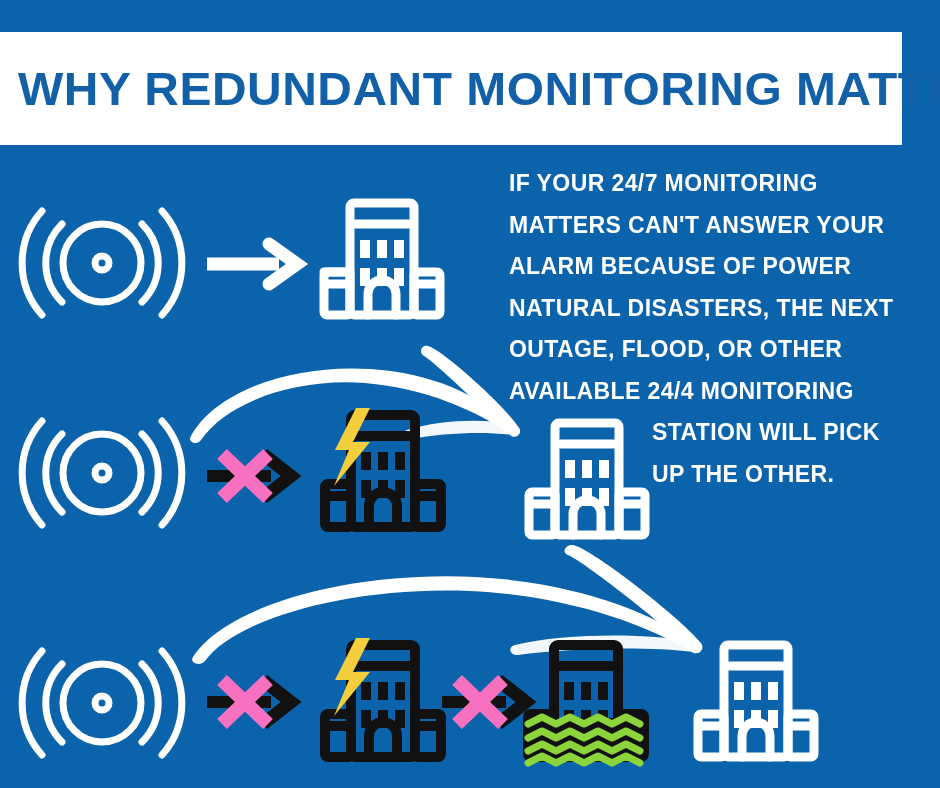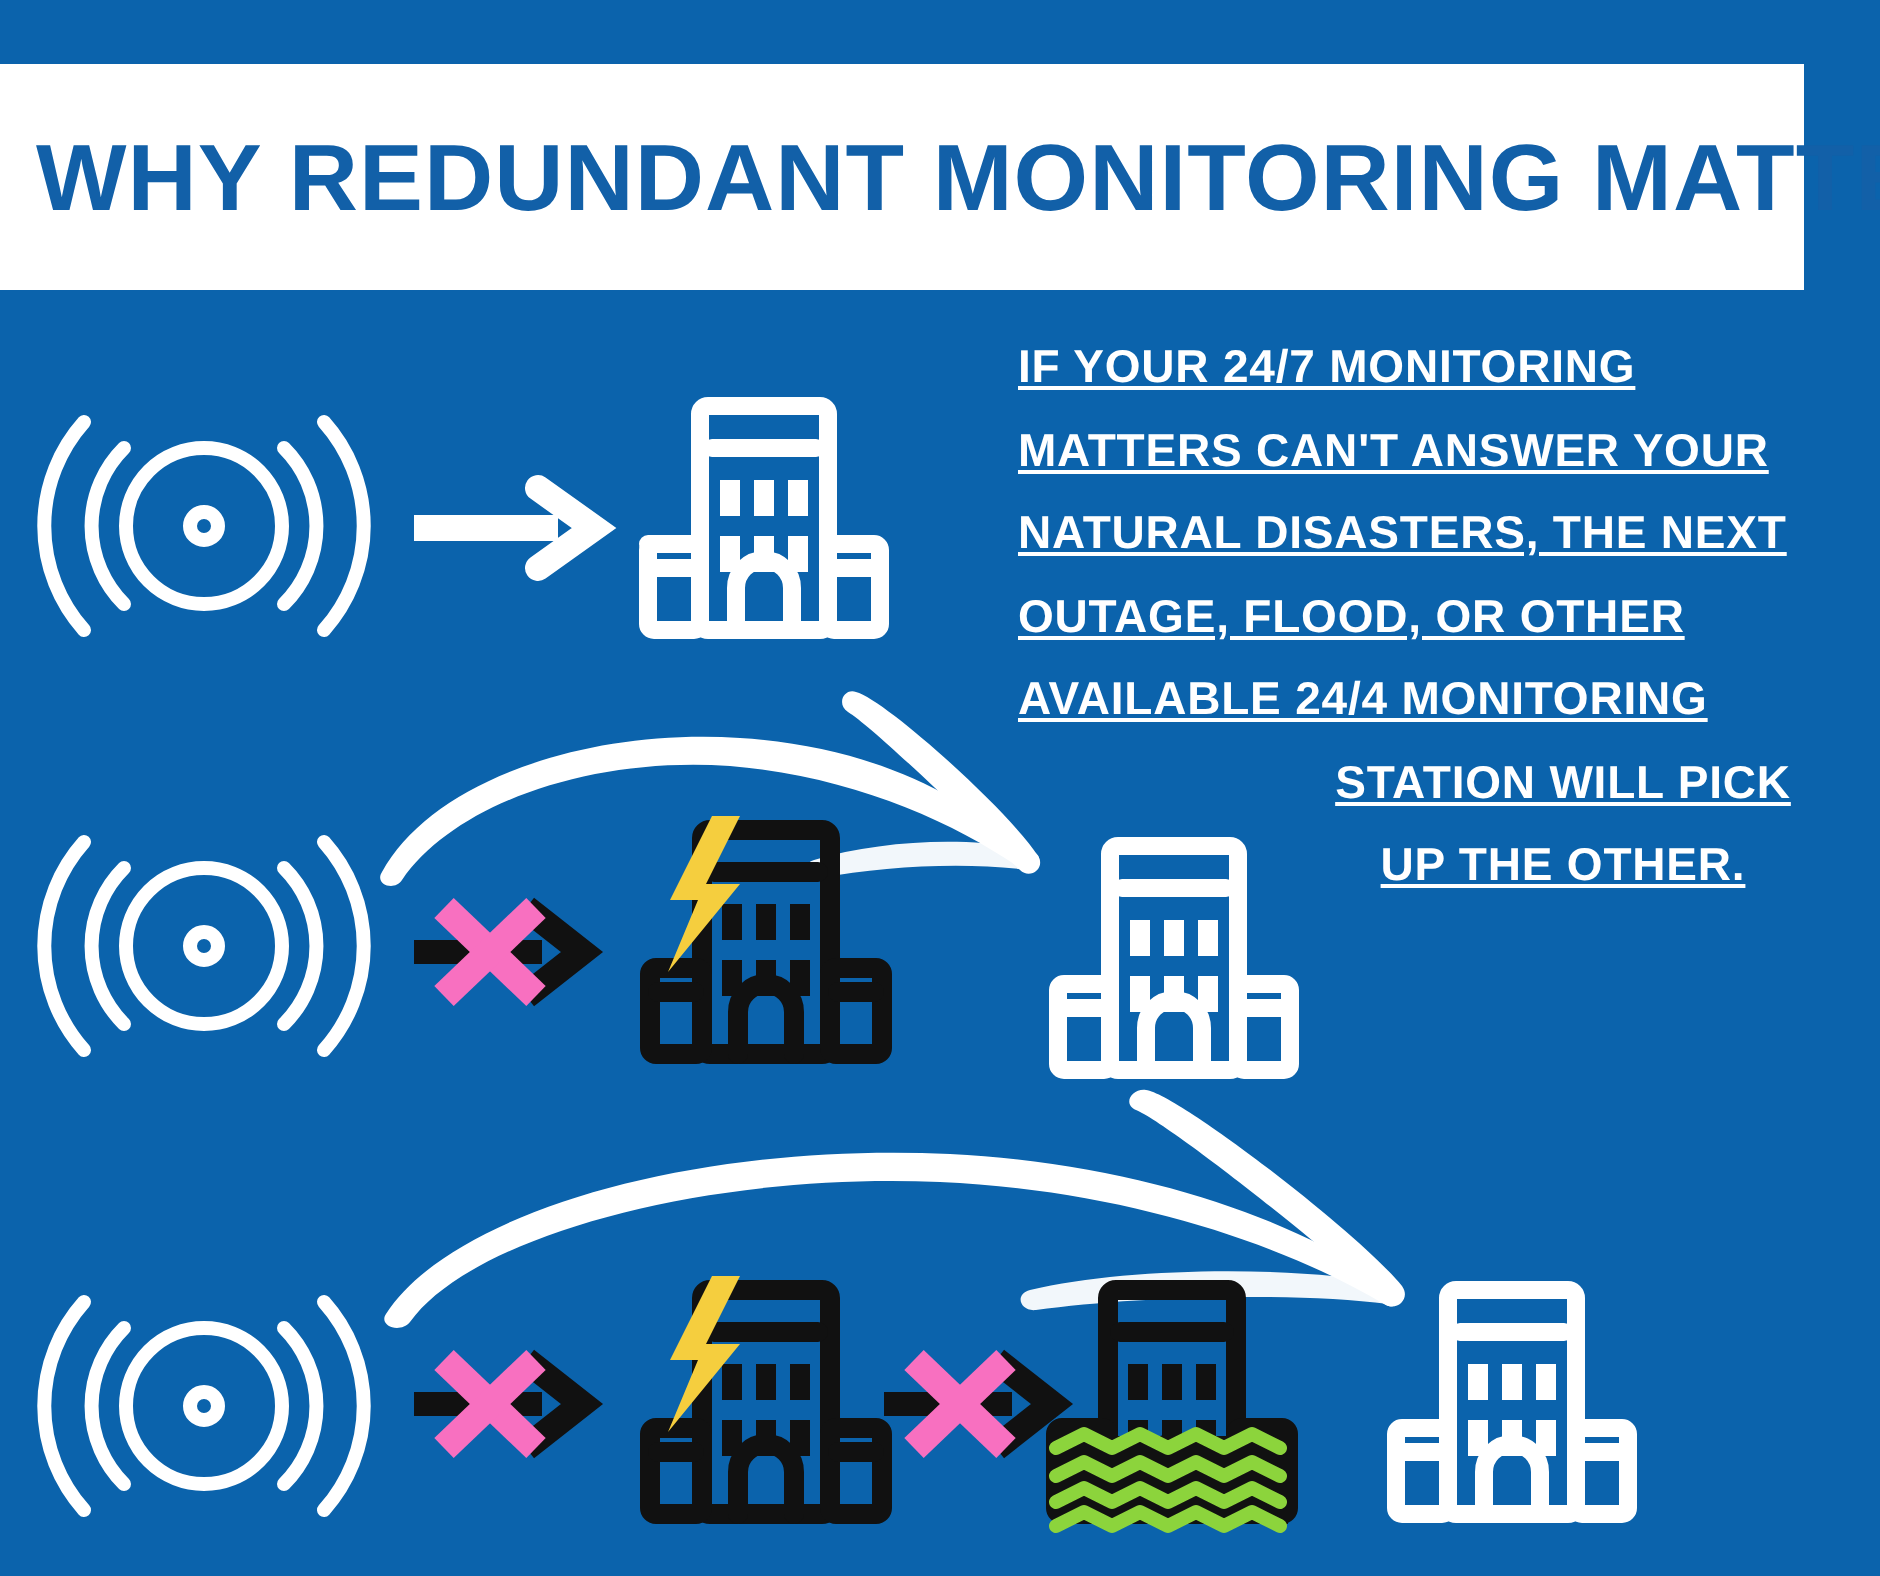--- a/index.html
+++ b/index.html
@@ -45,40 +45,41 @@
     left: 509px;
     top: 163px;
     width: 402px;
     color: #ffffff;
     font-family: "Liberation Sans", sans-serif;
     font-size: 23px;
     font-weight: bold;
     letter-spacing: 0.4px;
     line-height: 41.5px;
   }
-  #body-copy .ln { display: block; white-space: nowrap; text-decoration: underline; }
-  #body-copy .ln.indent { padding-left: 143px; text-align: center; }
+  #body-copy .ln { display: block; white-space: nowrap; }
+  #body-copy .ln.indent { padding-left: 143px; }
 
   
   .icon { position: absolute; }
 
   svg { display: block; overflow: visible; }
 </style>
 </head>
 <body>
 
 <div id="poster">
 
   <div id="title-banner">
     <div id="title-text">WHY REDUNDANT MONITORING MATTERS</div>
   </div>
 
   <div id="body-copy">
     <span class="ln">IF YOUR 24/7 MONITORING</span>
     <span class="ln">MATTERS CAN'T ANSWER YOUR</span>
+    <span class="ln">ALARM BECAUSE OF POWER</span>
     <span class="ln">NATURAL DISASTERS, THE NEXT</span>
     <span class="ln">OUTAGE, FLOOD, OR OTHER</span>
     <span class="ln">AVAILABLE  24/4 MONITORING</span>
     <span class="ln indent">STATION WILL PICK</span>
     <span class="ln indent">UP THE OTHER.</span>
   </div>
 
   <div class="icon" style="left:18px; top:198px;">
     <svg width="168" height="130" viewBox="0 0 168 130">
       <g fill="none" stroke="#ffffff" stroke-width="7" stroke-linecap="round">

